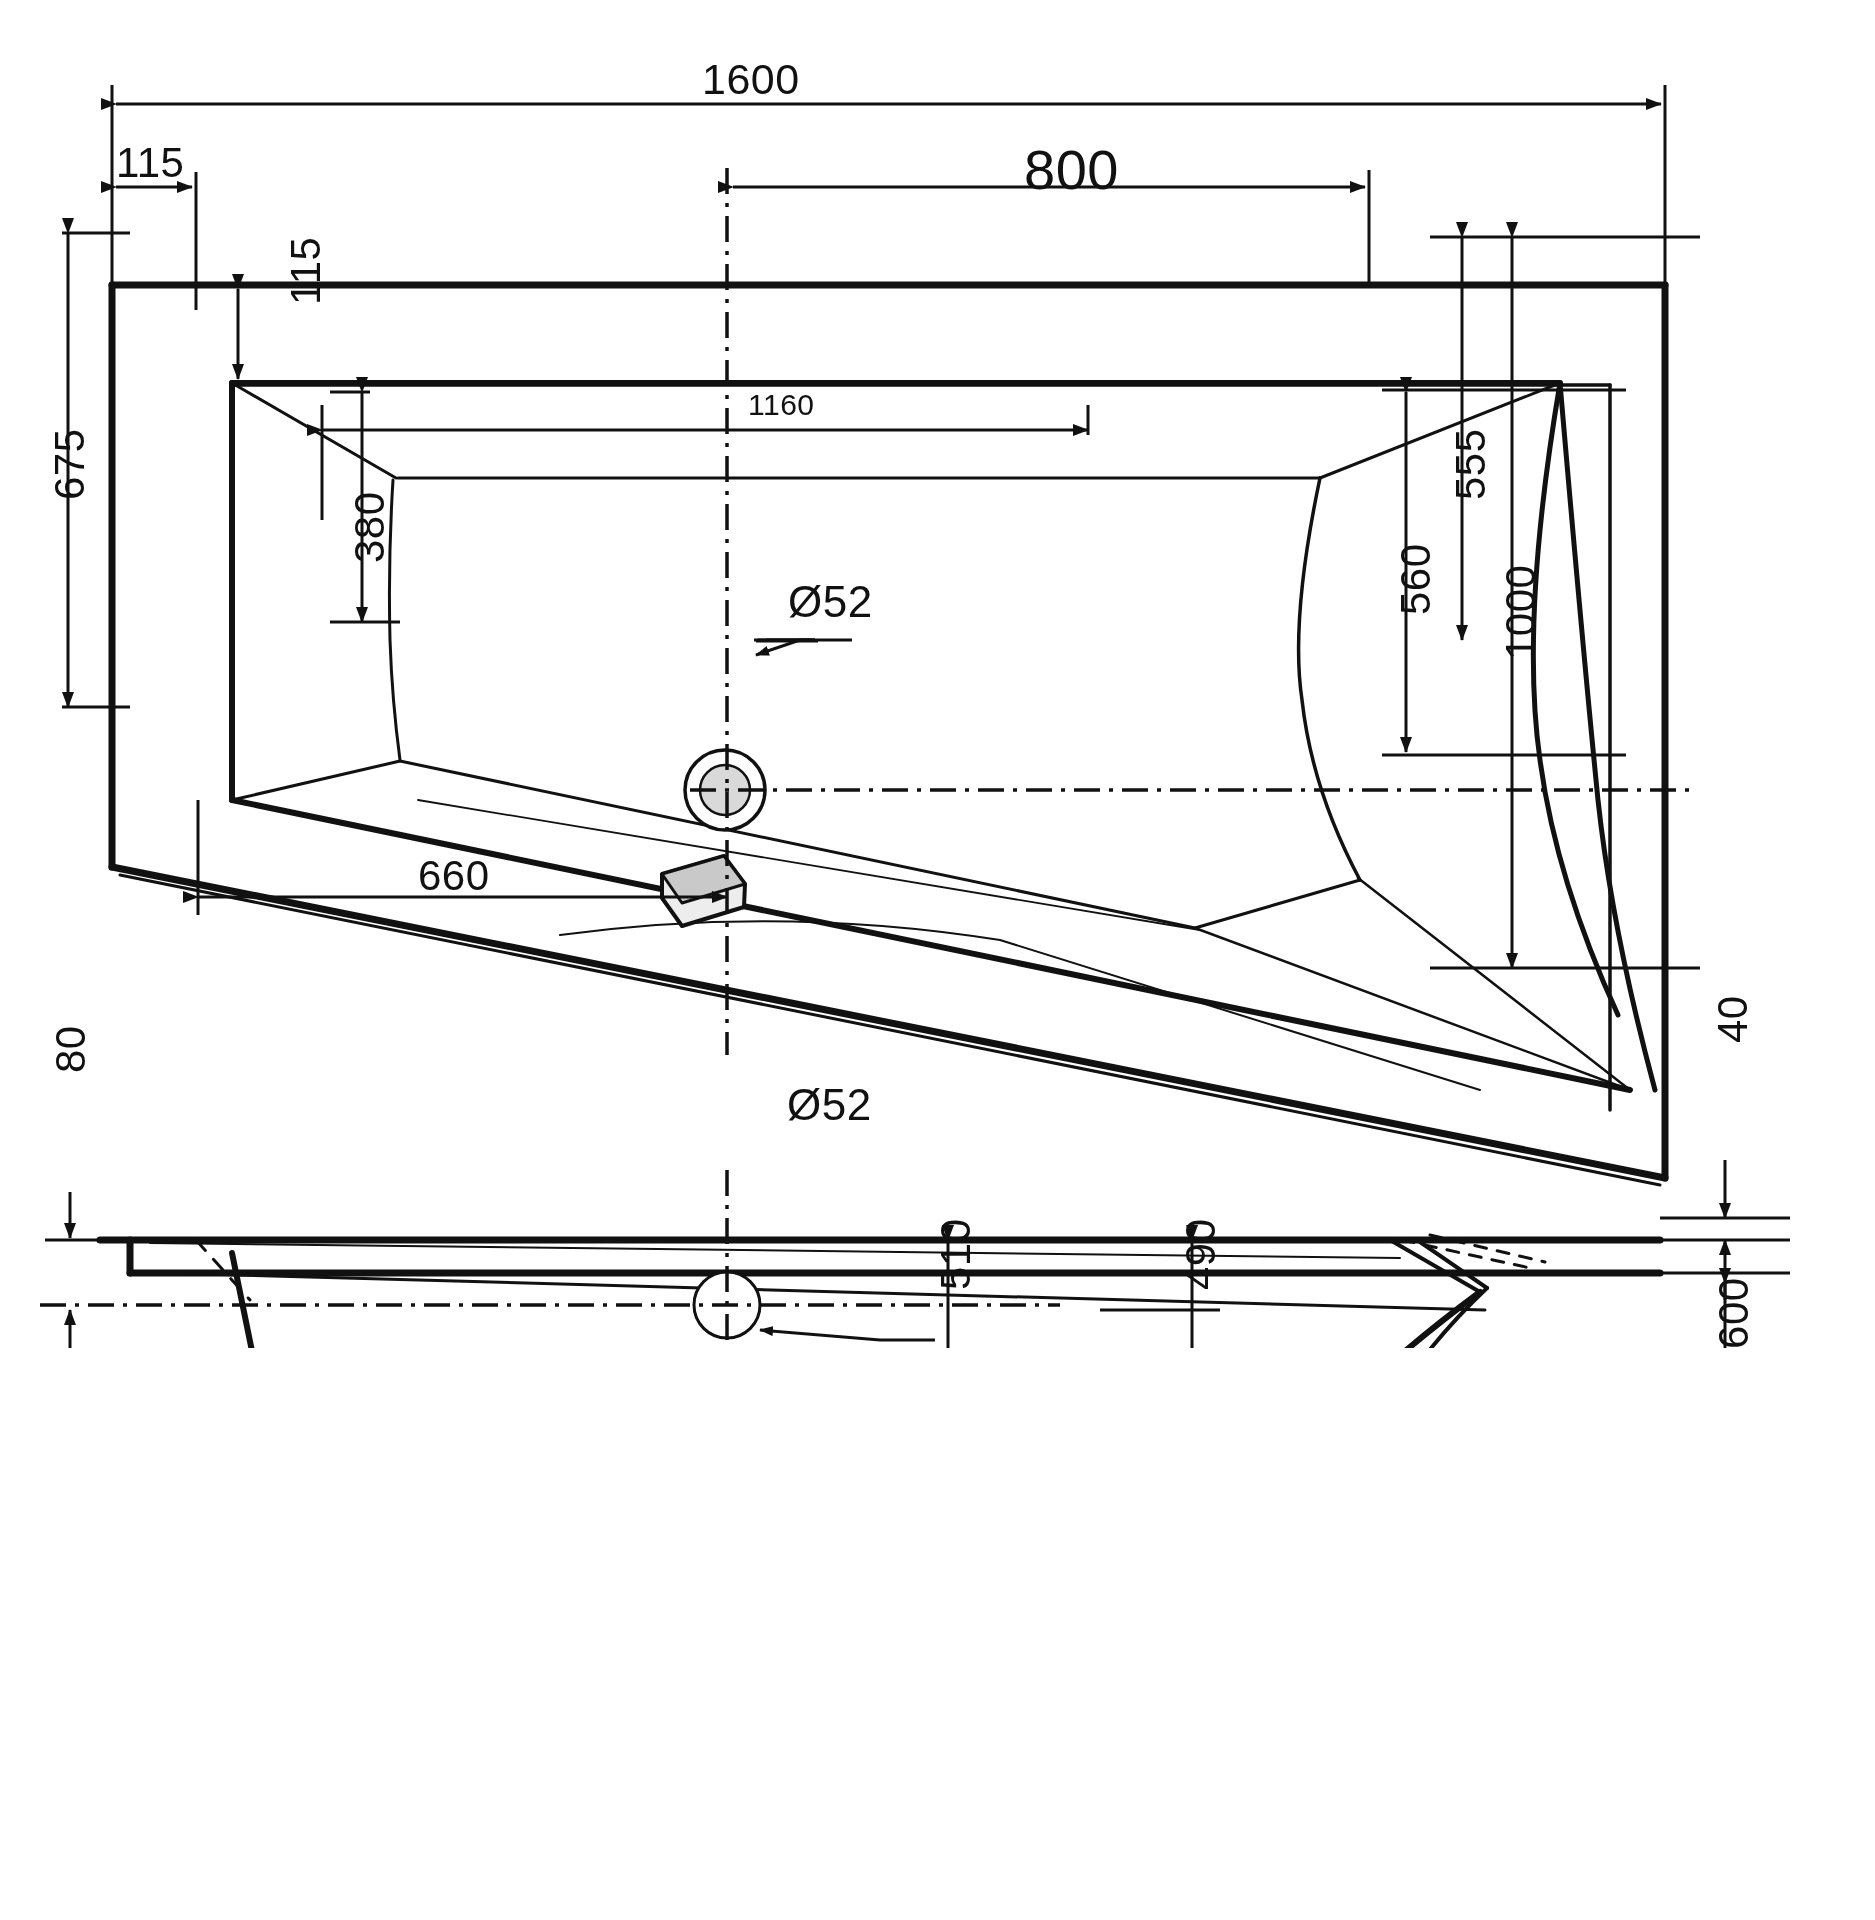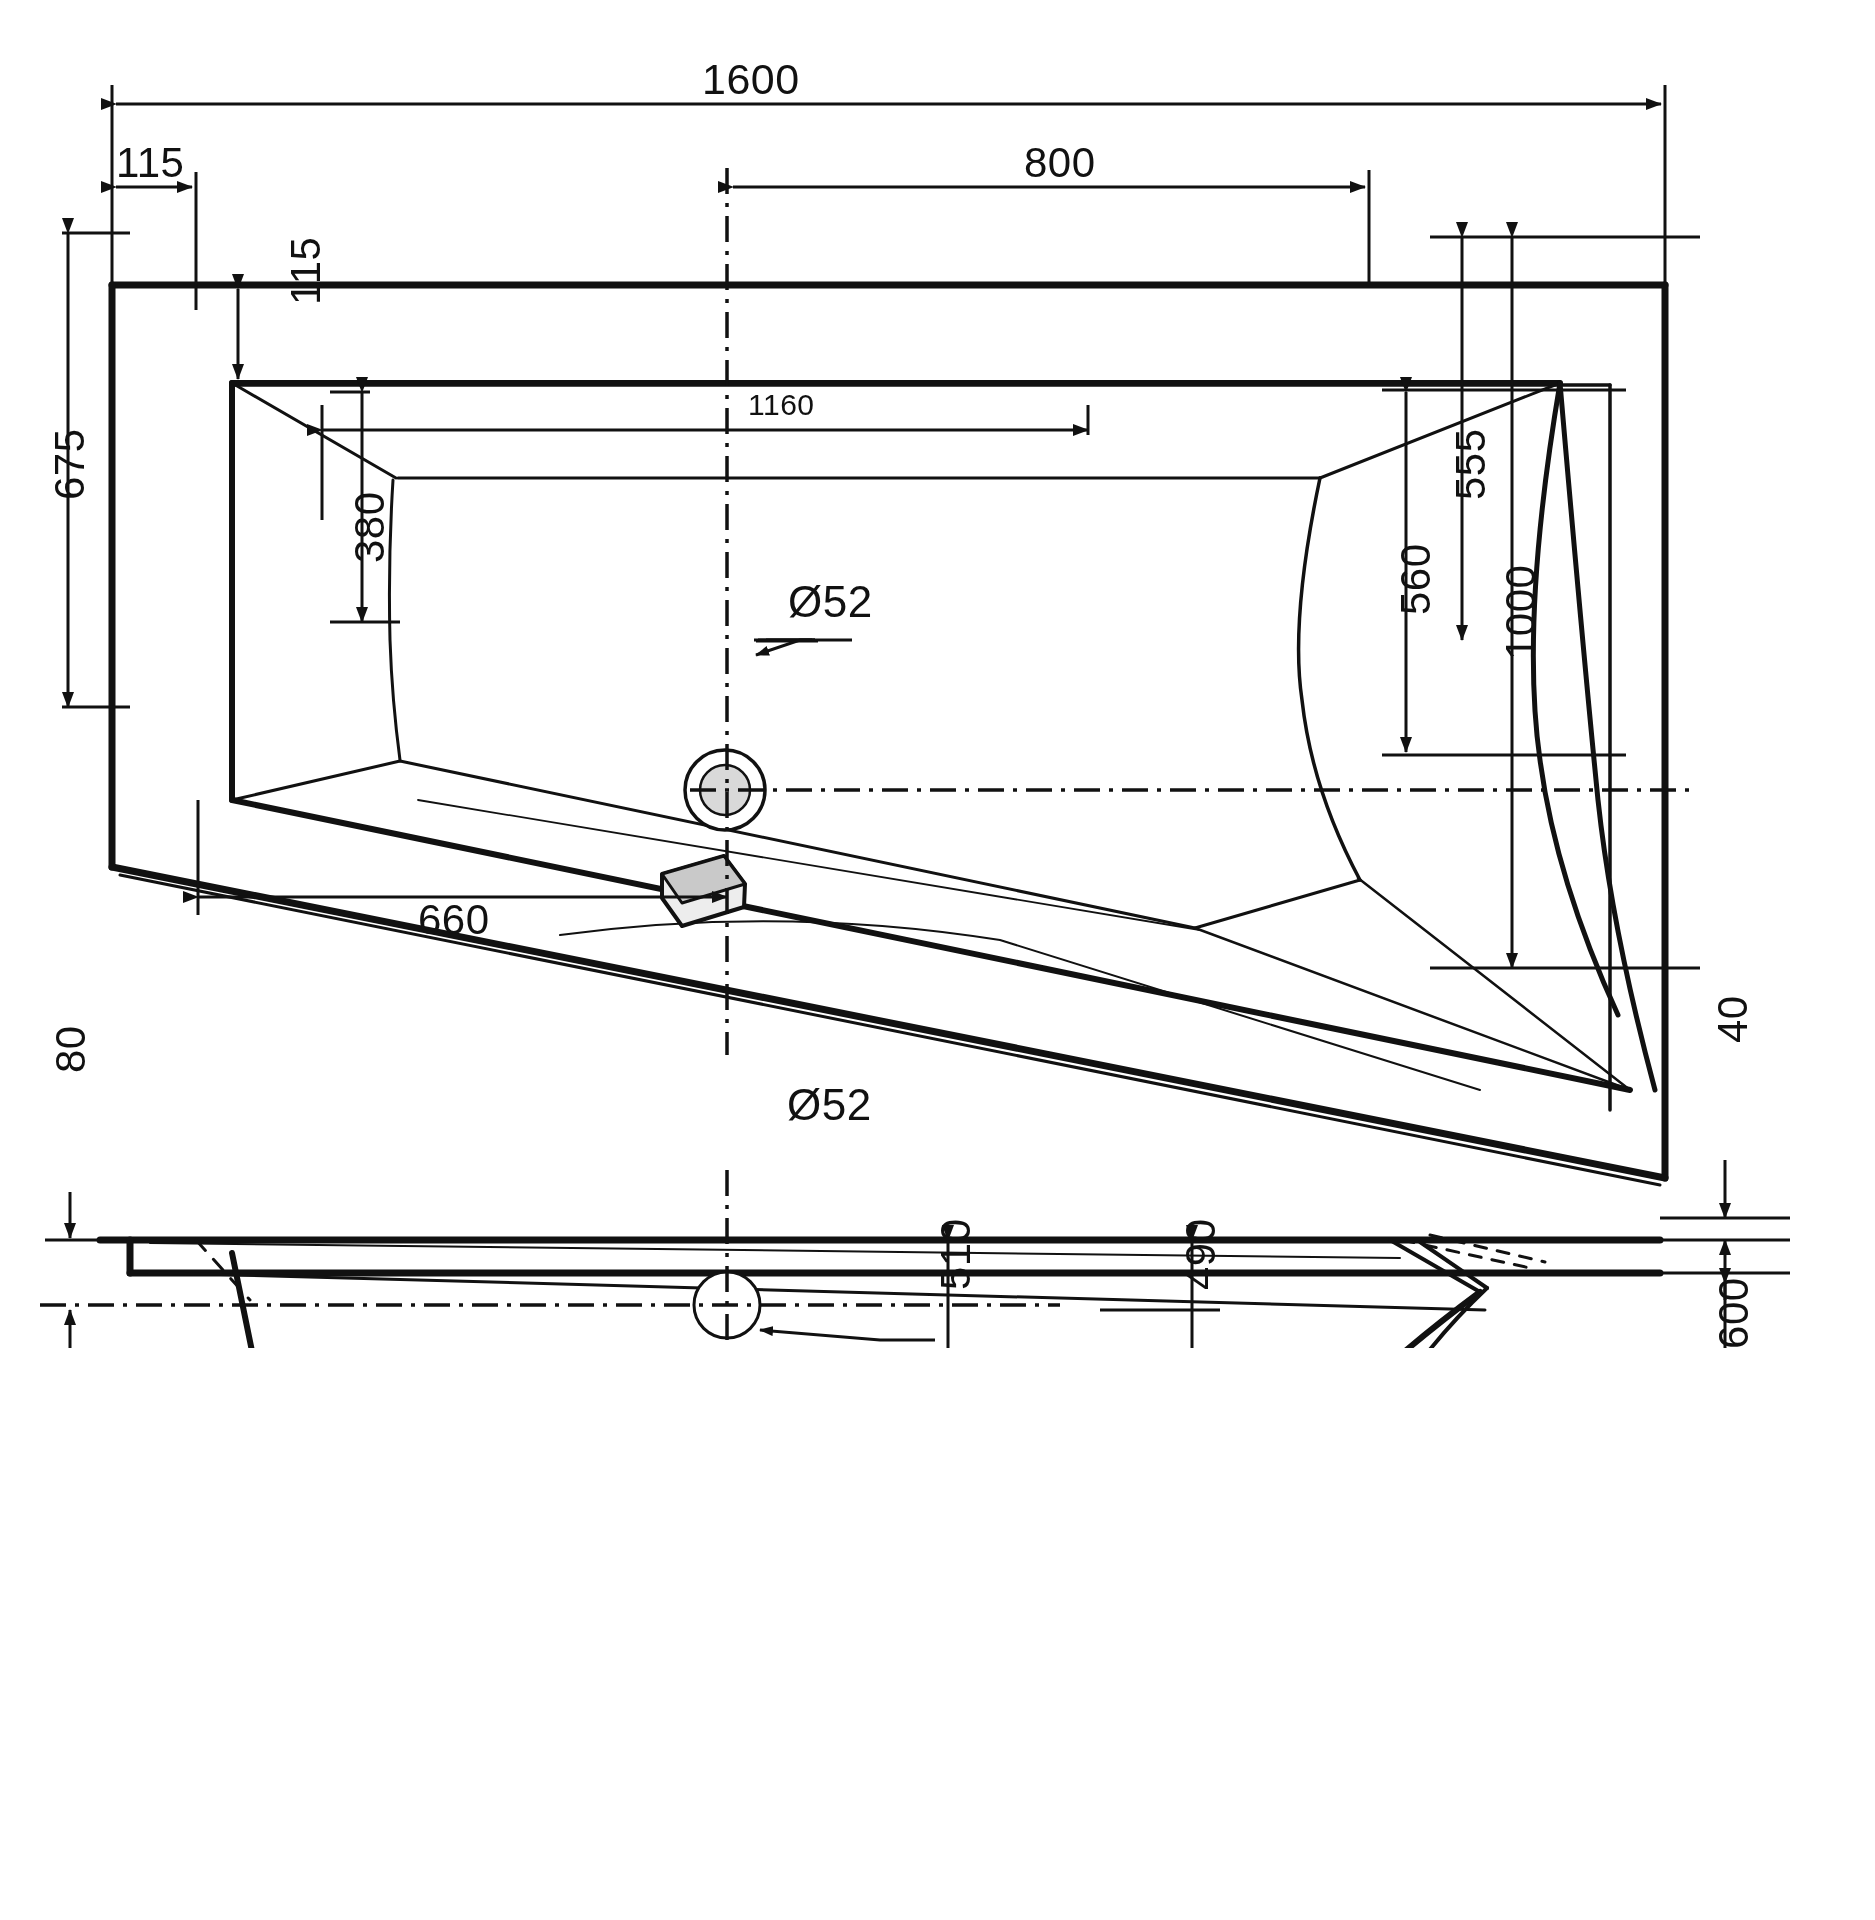--- a/index.html
+++ b/index.html
@@ -247,31 +247,31 @@
     <line x1="727" y1="1170" x2="727" y2="1730"></line>
     <line x1="40" y1="1305" x2="1060" y2="1305"></line>
   </g>
 
 </svg>
 
 <div class="lbl" style="left:702px;top:58px;font-size:43px;">1600</div>
 
 <div class="lbl" style="left:116px;top:142px;font-size:42px;">115</div>
 
-<div class="lbl" style="left:1024px;top:142px;font-size:42px;">800</div>
+<div class="lbl" style="left:1024px;top:142px;font-size:56px;">800</div>
 
 <div class="lbl rot" style="left:285px;top:305px;font-size:42px;">115</div>
 
 <div class="lbl rot" style="left:49px;top:500px;font-size:42px;">675</div>
 
 <div class="lbl" style="left:748px;top:390px;font-size:30px;">1160</div>
 
 <div class="lbl rot" style="left:349px;top:563px;font-size:42px;">380</div>
 
-<div class="lbl" style="left:418px;top:855px;font-size:42px;margin-top:44px;">660</div>
+<div class="lbl" style="left:418px;top:855px;font-size:42px;">660</div>
 
 <div class="lbl rot" style="left:1450px;top:500px;font-size:42px;">555</div>
 
 <div class="lbl rot" style="left:1395px;top:615px;font-size:42px;">560</div>
 
 <div class="lbl rot" style="left:1500px;top:660px;font-size:42px;">1000</div>
 
 <div class="lbl" style="left:788px;top:580px;font-size:44px;">Ø52</div>
 
 <div class="lbl rot" style="left:50px;top:1073px;font-size:42px;">80</div>

